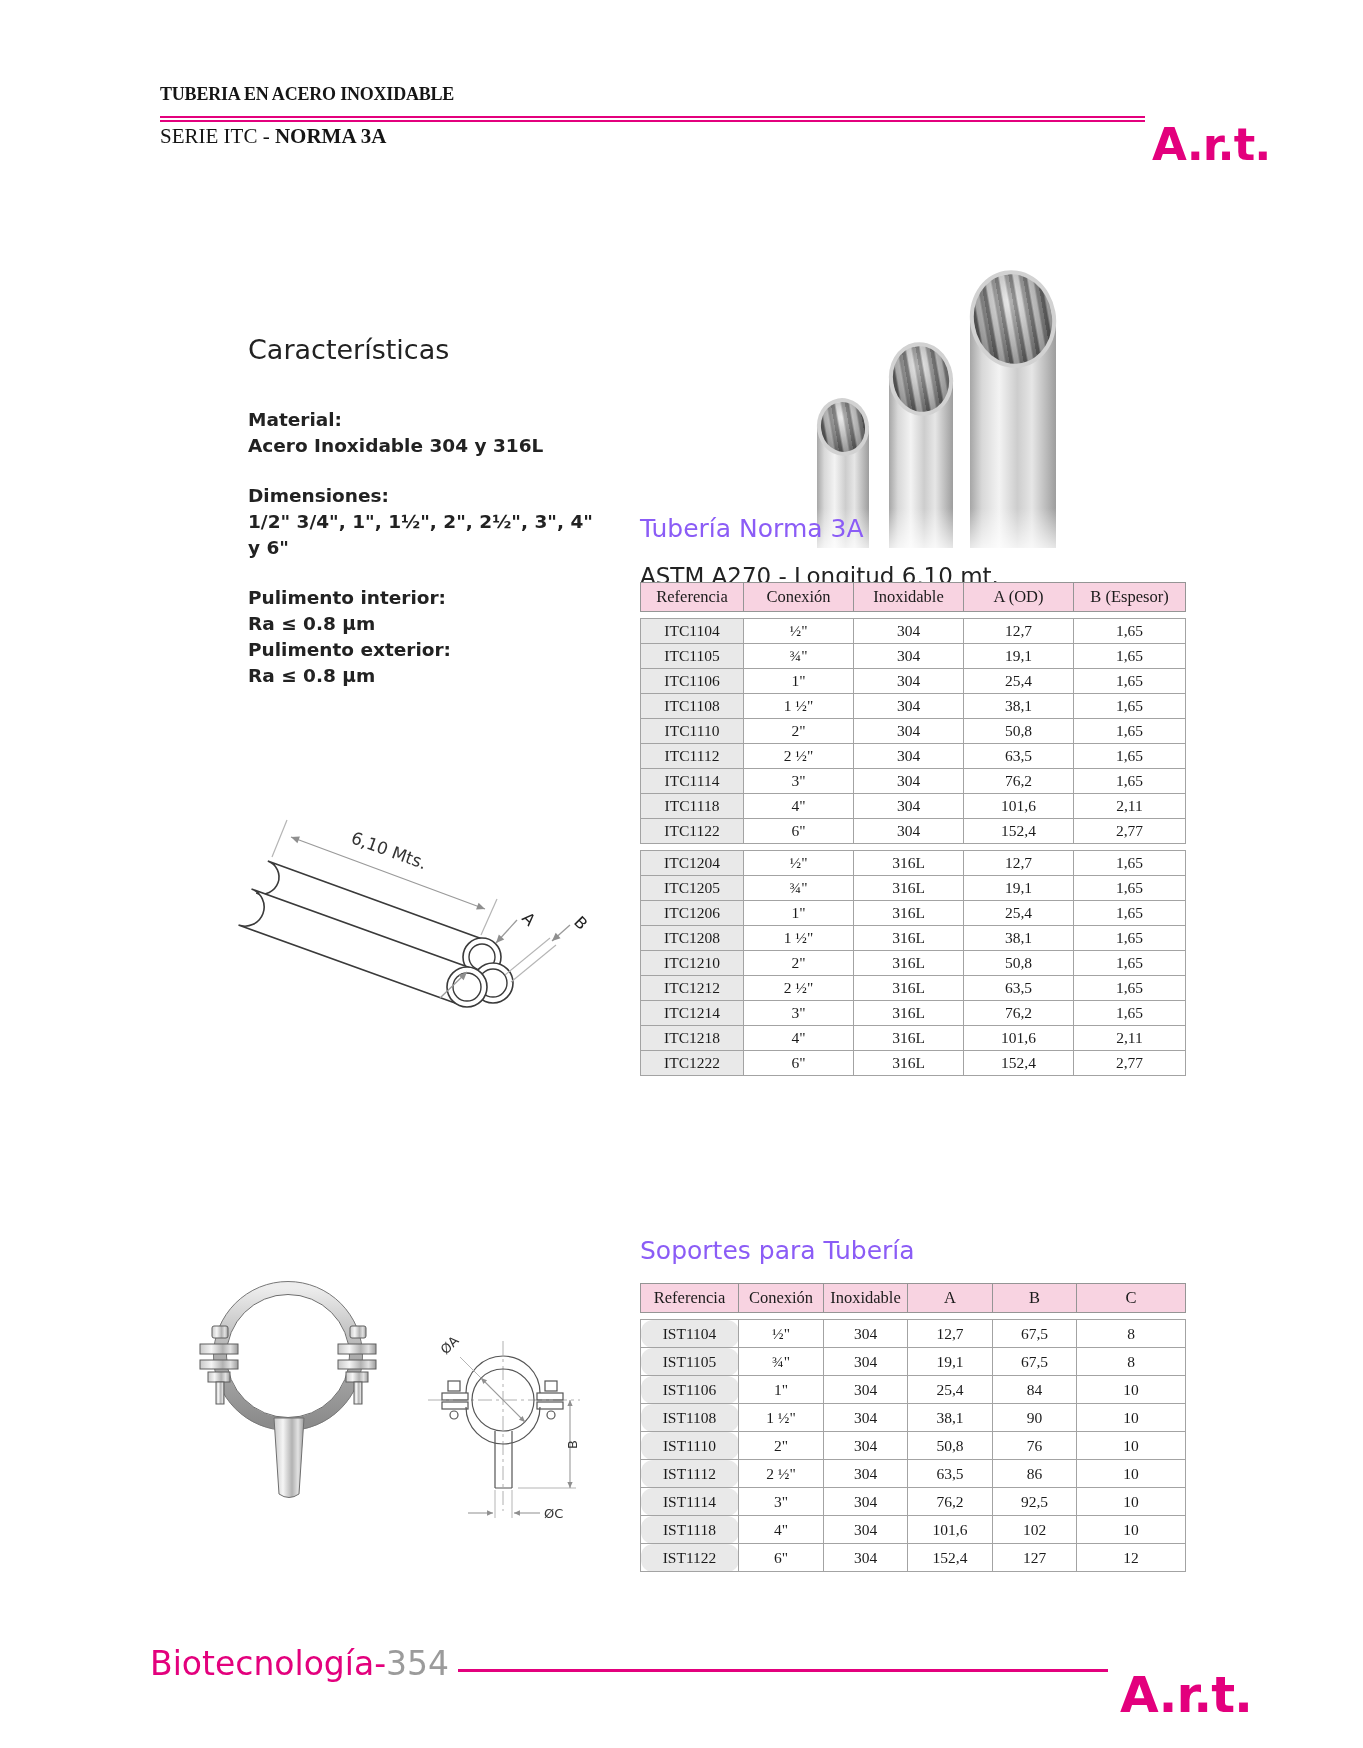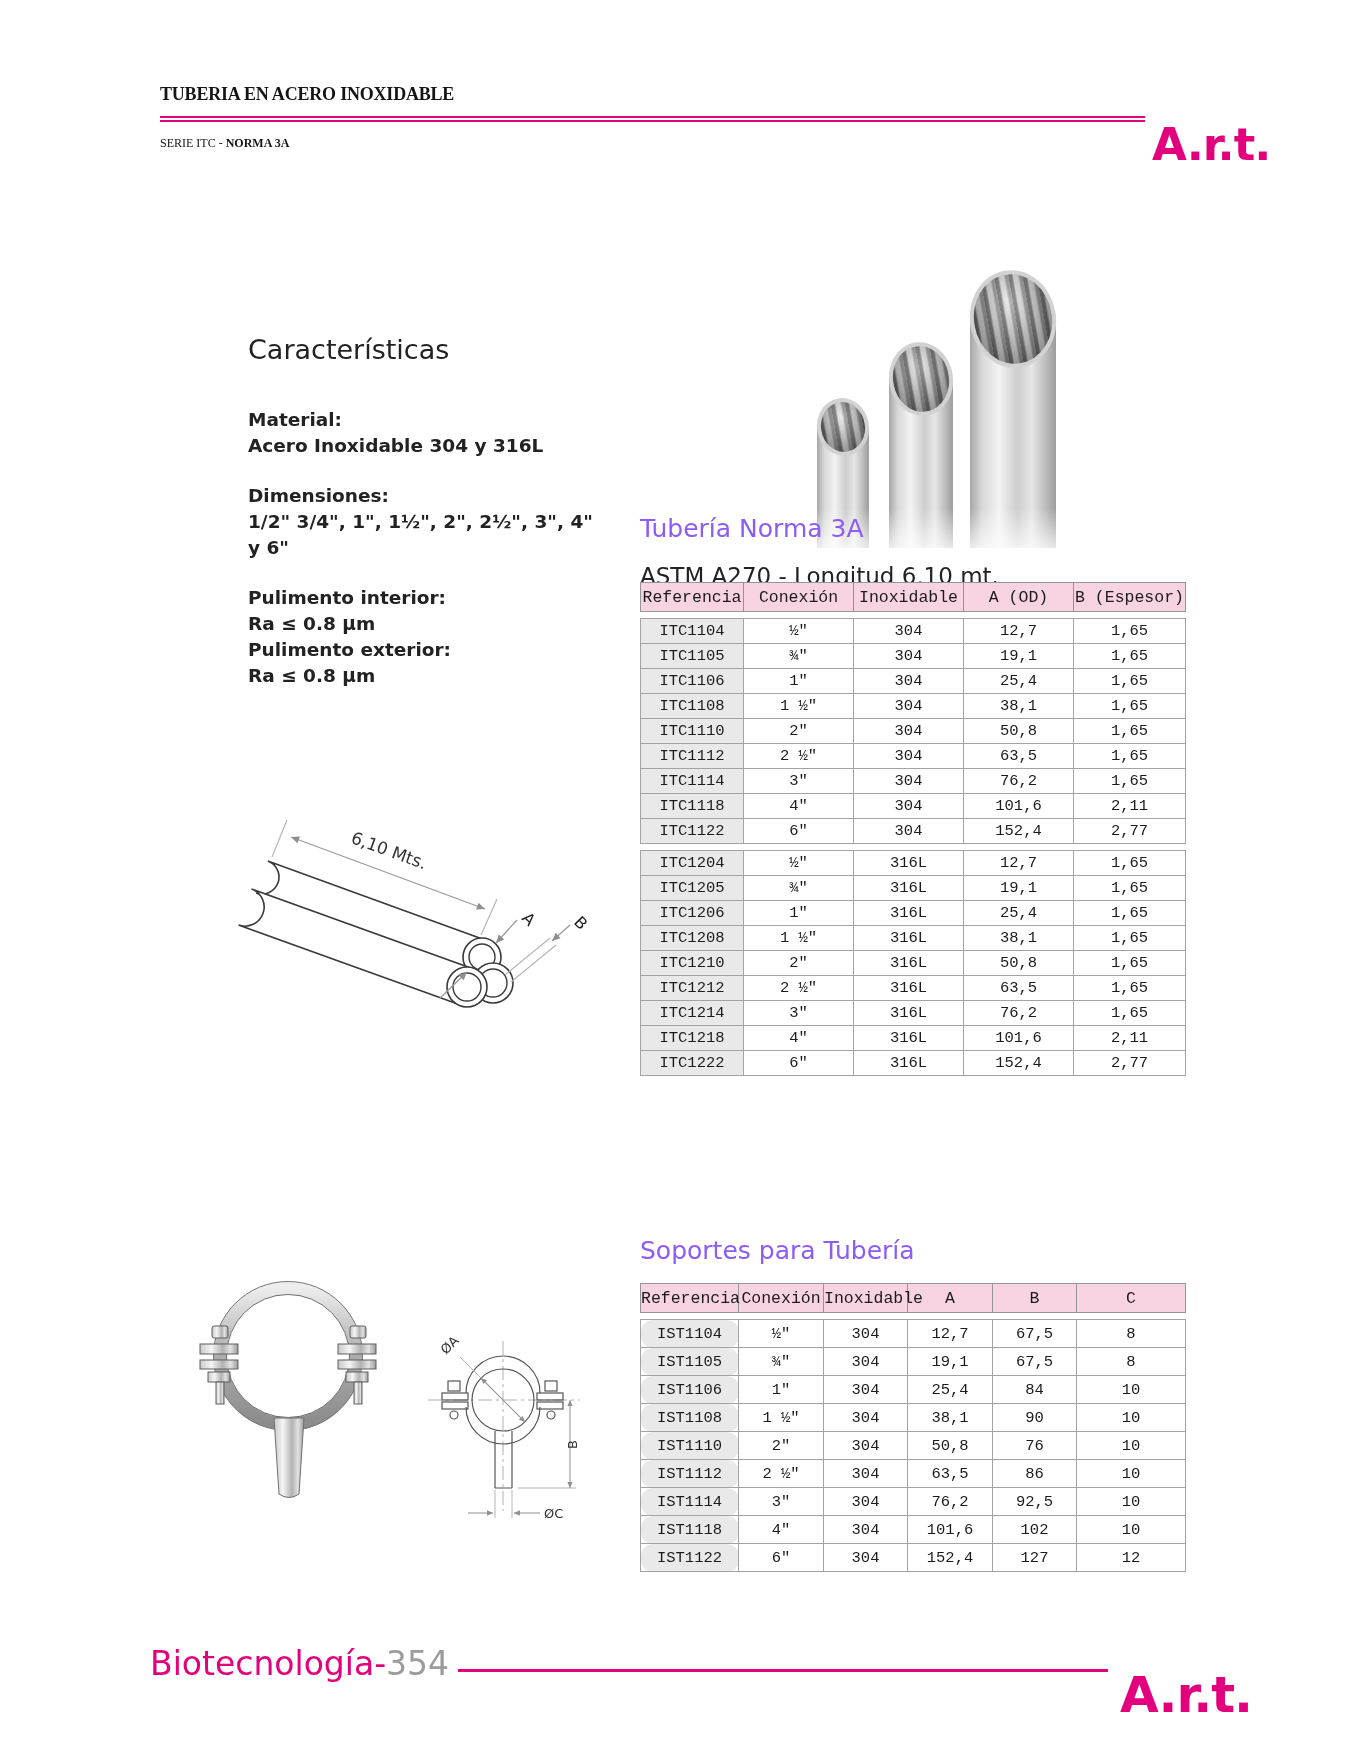--- a/index.html
+++ b/index.html
@@ -5,21 +5,21 @@
   html,body{margin:0;padding:0;background:#ffffff;}
   .sheet{position:relative;width:1363px;height:1748px;background:#fff;overflow:hidden;
          font-family:"DejaVu Sans",sans-serif;color:#1a1a1a;}
   .abs{position:absolute;}
 
   
   .page-title{left:160px;top:84px;font-family:"Liberation Serif",serif;font-weight:bold;
               font-size:18px;letter-spacing:-0.2px;color:#151515;}
   .title-rule{left:160px;top:116px;width:985px;height:6px;box-sizing:border-box;
               border-top:2px solid #e3007d;border-bottom:2px solid #e3007d;}
-  .series-line{left:160px;top:124px;font-family:"Liberation Serif",serif;font-size:12px;color:#151515;margin-top:12px;}
+  .series-line{left:160px;top:124px;font-family:"Liberation Serif",serif;font-size:21px;color:#151515;}
   .series-line b{font-weight:bold;}
   .brand{color:#e3007d;font-weight:700;letter-spacing:-1px;font-family:"DejaVu Sans",sans-serif;margin-top:34px;}
   .brand-top{left:1152px;top:84px;font-size:45px;}
   .brand-bottom{left:1120px;top:1632px;font-size:50px;}
 
   
   .carac{left:248px;top:334px;width:350px;}
   .carac h2{margin:0 0 42px 0;font-size:27px;font-weight:normal;color:#222;}
   .carac .grp{margin-bottom:24px;font-weight:bold;}
   .carac .lbl,.carac .val{font-size:18.5px;line-height:26px;color:#222;}
@@ -34,21 +34,21 @@
       border:4px solid #d2d2d2;transform:rotate(-10deg);
       background-image:repeating-linear-gradient(90deg,rgba(45,45,45,.45) 0 3px,rgba(235,235,235,.35) 5px 9px,rgba(95,95,95,.4) 11px 14px),
                        radial-gradient(ellipse at 50% 30%,#ececec 0%,#9a9a9a 45%,#4a4a4a 88%);}
 
   
   .sec-h{font-size:25px;color:#8b5cf6;}
   .sec-sub{font-size:23px;color:#222;}
 
   
   table.cat{border-collapse:collapse;table-layout:fixed;width:545px;
-            font-family:Liberation Mono, monospace;color:#1b1b1b;}
+            font-family:Liberation Serif, serif;color:#1b1b1b;}
   table.cat th{background:#f8d3e1;border:1px solid #959595;height:28px;
                font-weight:normal;font-size:16.5px;text-align:center;padding:0;}
   table.cat td{border:1px solid #a3a3a3;height:24px;font-size:15.5px;
                text-align:center;padding:0;background:#fff;}
   table.cat td:first-child{background:#e9e9e9;}
   table.cat tr.spacer td{border:none;background:#fff;height:6px;}
   table.cat.soportes td{height:27px;border-radius:12px;}
 
   
   svg text{font-family:"DejaVu Sans",sans-serif;}

